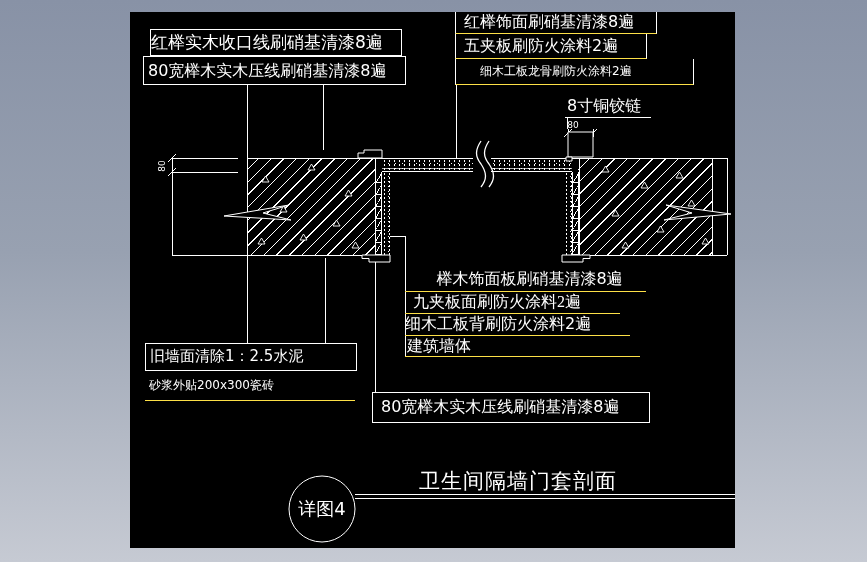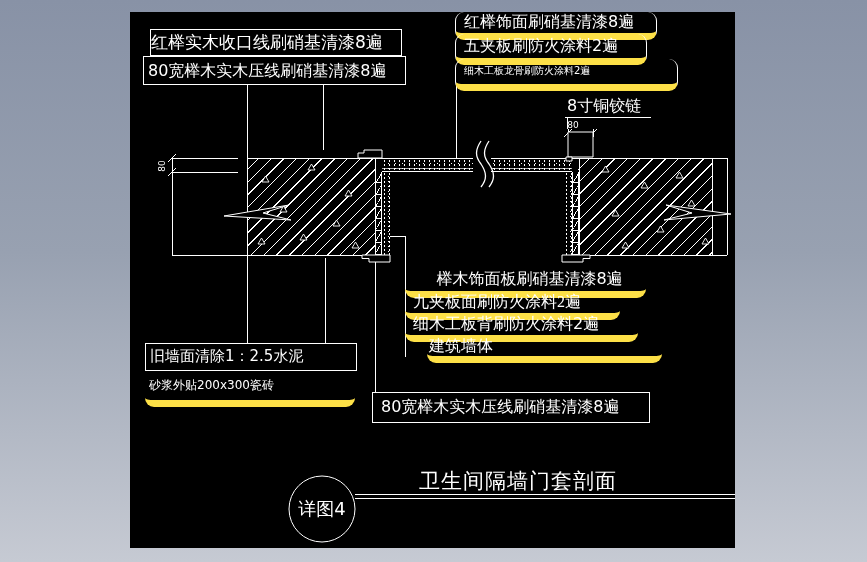--- a/index.html
+++ b/index.html
@@ -4,21 +4,21 @@
 <style>
   html,body{margin:0;padding:0;}
   body{font-family:"DejaVu Sans",sans-serif;}
   #stage{position:relative;width:867px;height:562px;overflow:hidden;
          background:linear-gradient(180deg,#8892a6 0%,#98a1b1 45%,#c6cad3 100%);}
   #canvas{position:absolute;left:130px;top:12px;width:605px;height:536px;background:#000;}
   .lbl{position:absolute;color:#fff;white-space:nowrap;overflow:hidden;}
   .boxed{border:1px solid #fff;}
   .bl{border-left:1px solid #fff;}
   .br{border-right:1px solid #fff;}
-  .bb{border-bottom:7px solid #fde047;border-radius:9px;}
+  .bb{border-bottom:1px solid #fde047;}
   
   .hatch{position:absolute;background:repeating-linear-gradient(135deg,transparent 0 8px,#fff 8px 9px);}
   
   .speckle{position:absolute;
     background-image:radial-gradient(#fff .8px,transparent .9px),radial-gradient(#fff .7px,transparent .8px);
     background-size:5px 4px,7px 5px;background-position:0 0,3px 2px;}
   .bandborder{border-top:1px solid #fff;border-bottom:1px solid #fff;}
   
   .ladder{position:absolute;border-left:1px solid #fff;border-right:1px solid #fff;
     background:repeating-linear-gradient(0deg,#fff 0 1px,transparent 1px 12px),
@@ -117,30 +117,30 @@
         <path d="M355,498 H735" shape-rendering="crispEdges"></path>
         <circle cx="322" cy="509" r="33"></circle>
       </g>
     </svg>
 
     <div class="lbl boxed" style="left:20px;top:17px;width:250px;height:25px;font-size:17px;line-height:25px;padding-left:0;">红榉实木收口线刷硝基清漆8遍</div>
     <div class="lbl boxed" style="left:13px;top:44px;width:257px;height:27px;font-size:16px;line-height:27px;padding-left:4px;">80宽榉木实木压线刷硝基清漆8遍</div>
 
     <div class="lbl bl br bb" style="left:325px;top:0px;width:192px;height:21px;font-size:16px;line-height:20px;padding-left:8px;">红榉饰面刷硝基清漆8遍</div>
     <div class="lbl bl br bb" style="left:325px;top:22px;width:182px;height:24px;font-size:16px;line-height:23px;padding-left:8px;">五夹板刷防火涂料2遍</div>
-    <div class="lbl bl br bb" style="left:325px;top:47px;width:213px;height:25px;font-size:10px;line-height:24px;padding-left:8px;">细木工板龙骨刷防火涂料2遍</div>
+    <div class="lbl bl br bb" style="left:325px;top:47px;width:213px;height:25px;font-size:12px;line-height:24px;padding-left:24px;">细木工板龙骨刷防火涂料2遍</div>
 
     <div class="lbl" style="left:437px;top:85px;width:100px;font-size:16px;line-height:18px;">8寸铜铰链</div>
     <div class="lbl dimtext" style="left:430px;top:108px;width:26px;text-align:center;">80</div>
     <div class="lbl dimtext" style="left:22px;top:149px;width:20px;text-align:center;transform:rotate(-90deg);">80</div>
 
     <div class="lbl bb" style="left:275px;top:255px;width:233px;height:24px;font-size:16px;line-height:23px;padding-left:8px;text-align:center;">榉木饰面板刷硝基清漆8遍</div>
     <div class="lbl bb" style="left:275px;top:280px;width:207px;height:21px;font-size:16px;line-height:20px;padding-left:8px;font-family:Liberation Serif, serif;">九夹板面刷防火涂料2遍</div>
-    <div class="lbl bb" style="left:275px;top:302px;width:225px;height:21px;font-size:16px;line-height:20px;padding-left:8px;">细木工板背刷防火涂料2遍</div>
-    <div class="lbl bb" style="left:275px;top:324px;width:233px;height:20px;font-size:16px;line-height:19px;padding-left:2px;margin-left:22px;">建筑墙体</div>
+    <div class="lbl bb" style="left:275px;top:302px;width:225px;height:21px;font-size:16px;line-height:20px;">细木工板背刷防火涂料2遍</div>
+    <div class="lbl bb" style="left:275px;top:324px;width:233px;height:20px;font-size:16px;line-height:19px;padding-left:2px;">建筑墙体</div>
 
     <div class="lbl boxed" style="left:15px;top:331px;width:206px;height:26px;font-size:15px;line-height:25px;padding-left:4px;">旧墙面清除1：2.5水泥</div>
     <div class="lbl bb" style="left:15px;top:360px;width:206px;height:28px;font-size:12px;line-height:26px;padding-left:4px;">砂浆外贴200x300瓷砖</div>
 
     <div class="lbl boxed" style="left:242px;top:380px;width:268px;height:29px;font-size:16px;line-height:28px;padding-left:8px;">80宽榉木实木压线刷硝基清漆8遍</div>
 
     <div class="lbl" style="left:256px;top:457px;width:210px;font-size:21px;line-height:24px;letter-spacing:1px;margin-left:33px;">卫生间隔墙门套剖面</div>
     <div class="lbl" style="left:164px;top:486px;width:56px;text-align:center;font-size:18px;line-height:22px;">详图4</div>
 
   </div>

